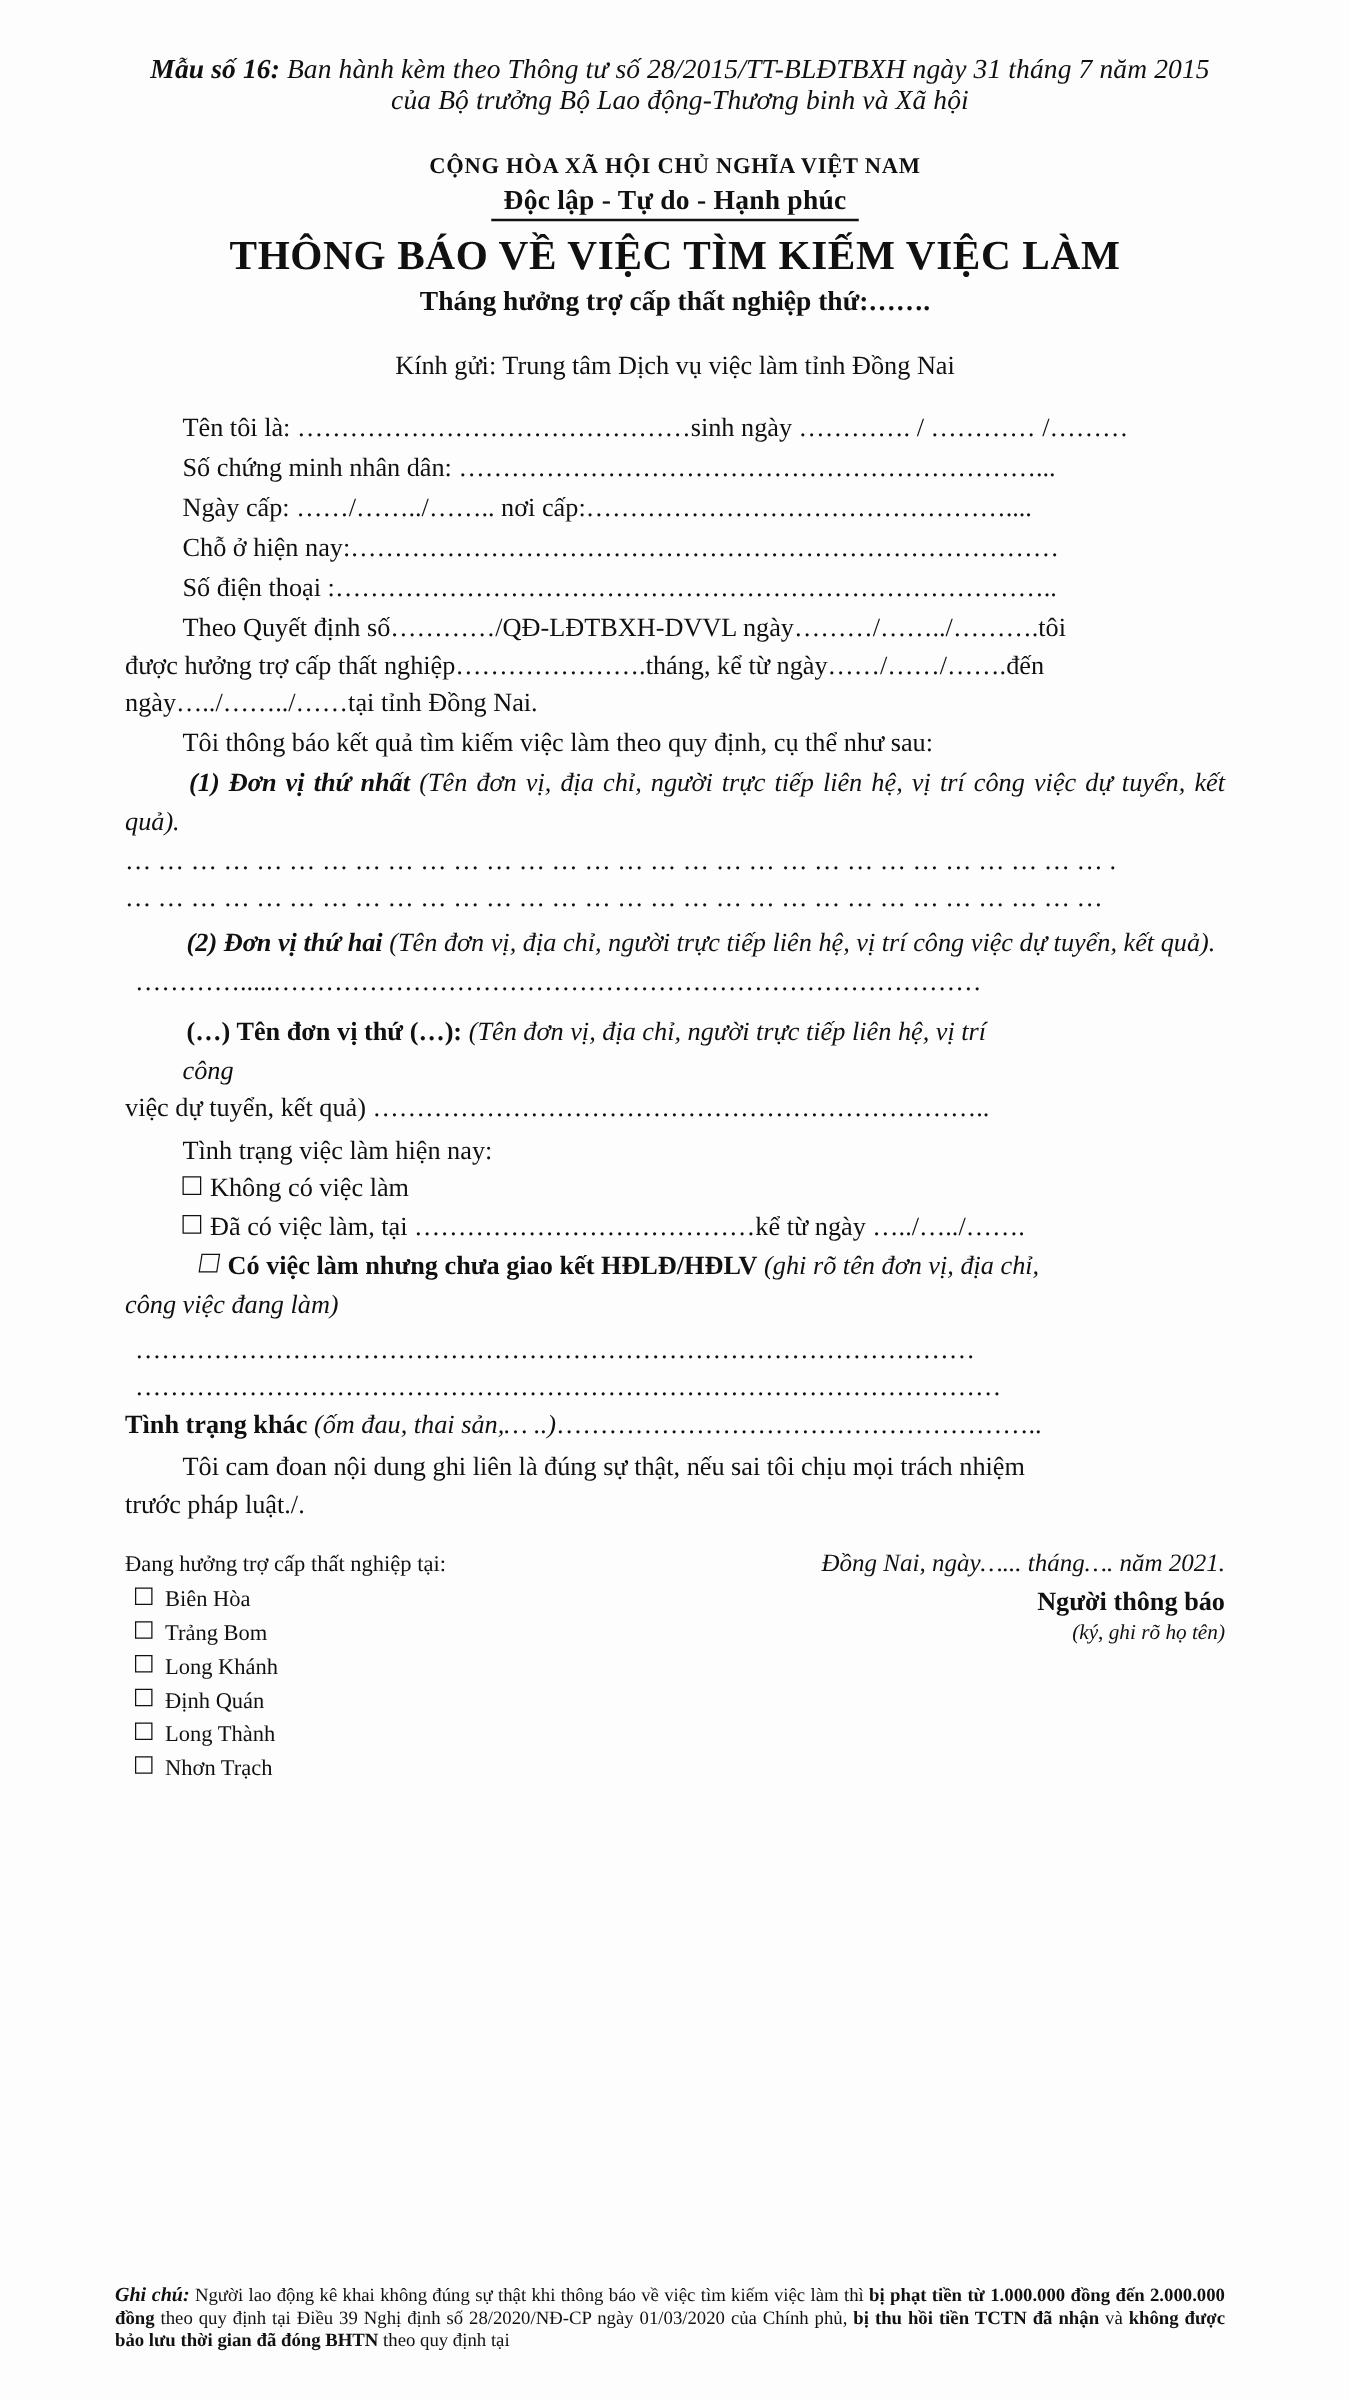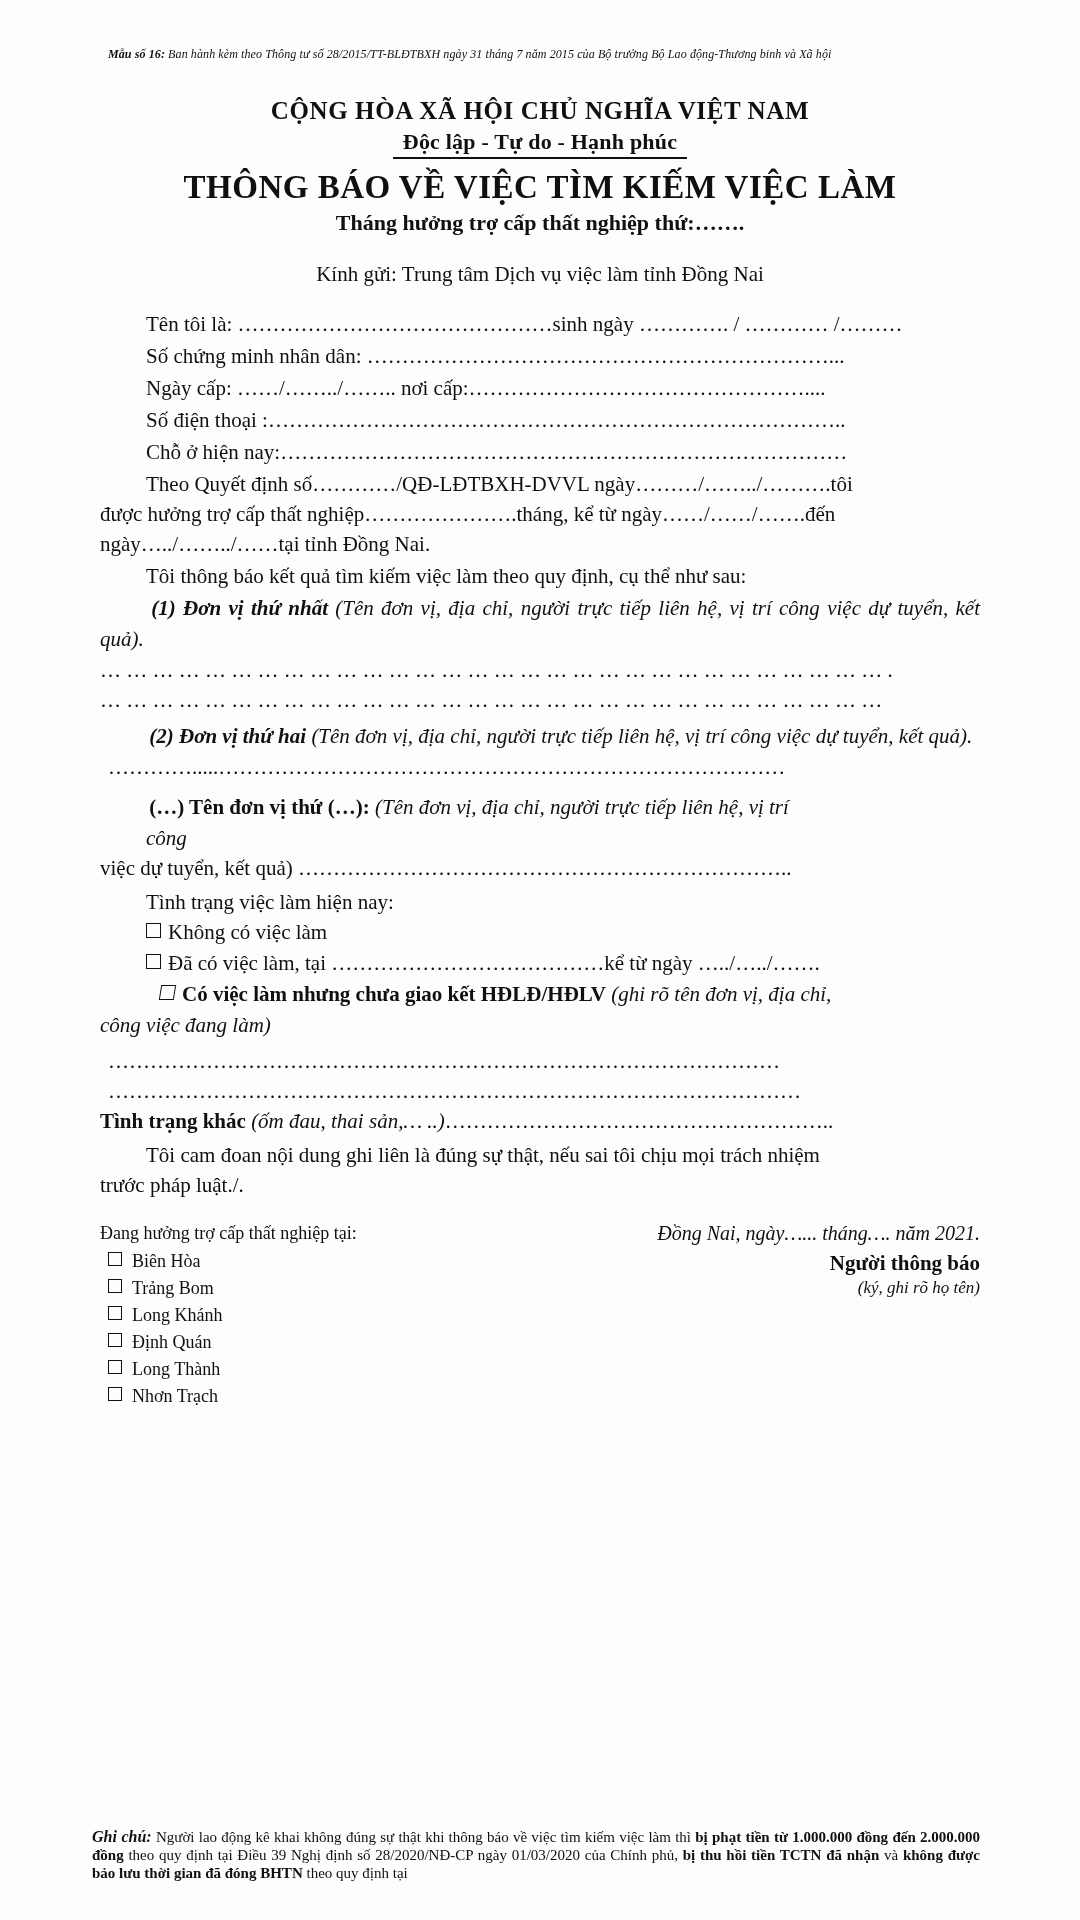--- a/index.html
+++ b/index.html
@@ -16,31 +16,32 @@
     box-sizing:border-box;
     padding:42px 100px 0 100px;
   }
   
   .it{font-style:italic;}
   .bd{font-weight:bold;}
   .bdit{font-weight:bold;font-style:italic;}
   
   .formref{
     font-style:italic;
-    font-size:12px;
+    font-size:22px;
     line-height:25px;
     margin:0 0 30px 8px;
     letter-spacing:0.1px;
+    text-align:center;
   }
   .formref .lbl{font-weight:bold;font-style:italic;}
   
   .nation{
     text-align:center;
     font-weight:bold;
-    font-size:25px;
+    font-size:18px;
     letter-spacing:0.6px;
     margin:0 0 4px 0;
   }
   .motto-wrap{text-align:center;margin:0 0 10px 0;}
   .motto{
     display:inline-block;
     font-weight:bold;
     font-size:22px;
     border-bottom:2.5px solid #111;
     padding:0 10px 2px 10px;
@@ -145,22 +146,22 @@
   <div class="motto-wrap">
     <span class="motto">Độc lập - Tự do - Hạnh phúc</span>
   </div>
   <div class="doctitle">THÔNG BÁO VỀ VIỆC TÌM KIẾM VIỆC LÀM</div>
   <div class="subtitle">Tháng hưởng trợ cấp thất nghiệp thứ:…….</div>
   <div class="recipient">Kính gửi: Trung tâm Dịch vụ việc làm tỉnh Đồng Nai</div>
 
   <div class="line indent">Tên tôi là: ………………………………………sinh ngày …………. / ………… /………</div>
   <div class="line indent">Số chứng minh nhân dân: …………………………………………………………...</div>
   <div class="line indent">Ngày cấp: ……/……../…….. nơi cấp:…………………………………………....</div>
+  <div class="line indent">Chỗ ở hiện nay:………………………………………………………………………</div>
   <div class="line indent">Số điện thoại :………………………………………………………………………..</div>
-  <div class="line indent">Chỗ ở hiện nay:………………………………………………………………………</div>
 
   <div class="blockline" style="padding-left:46px;">Theo Quyết định số…………/QĐ-LĐTBXH-DVVL ngày………/……../……….tôi</div>
   <div class="blockline">được hưởng trợ cấp thất nghiệp………………….tháng, kể từ ngày……/……/…….đến</div>
   <div class="blockline">ngày…../……../……tại tỉnh Đồng Nai.</div>
 
   <div class="blockline" style="padding-left:46px;margin-top:2px;">Tôi thông báo kết quả tìm kiếm việc làm theo quy định, cụ thể như sau:</div>
 
   <div class="para ind" style="margin-top:2px;">
     <span class="bdit">(1) Đơn vị thứ nhất</span><span class="it"> (Tên đơn vị, địa chỉ, người trực tiếp liên hệ, vị trí công việc dự tuyển, kết quả).</span>
   </div>

